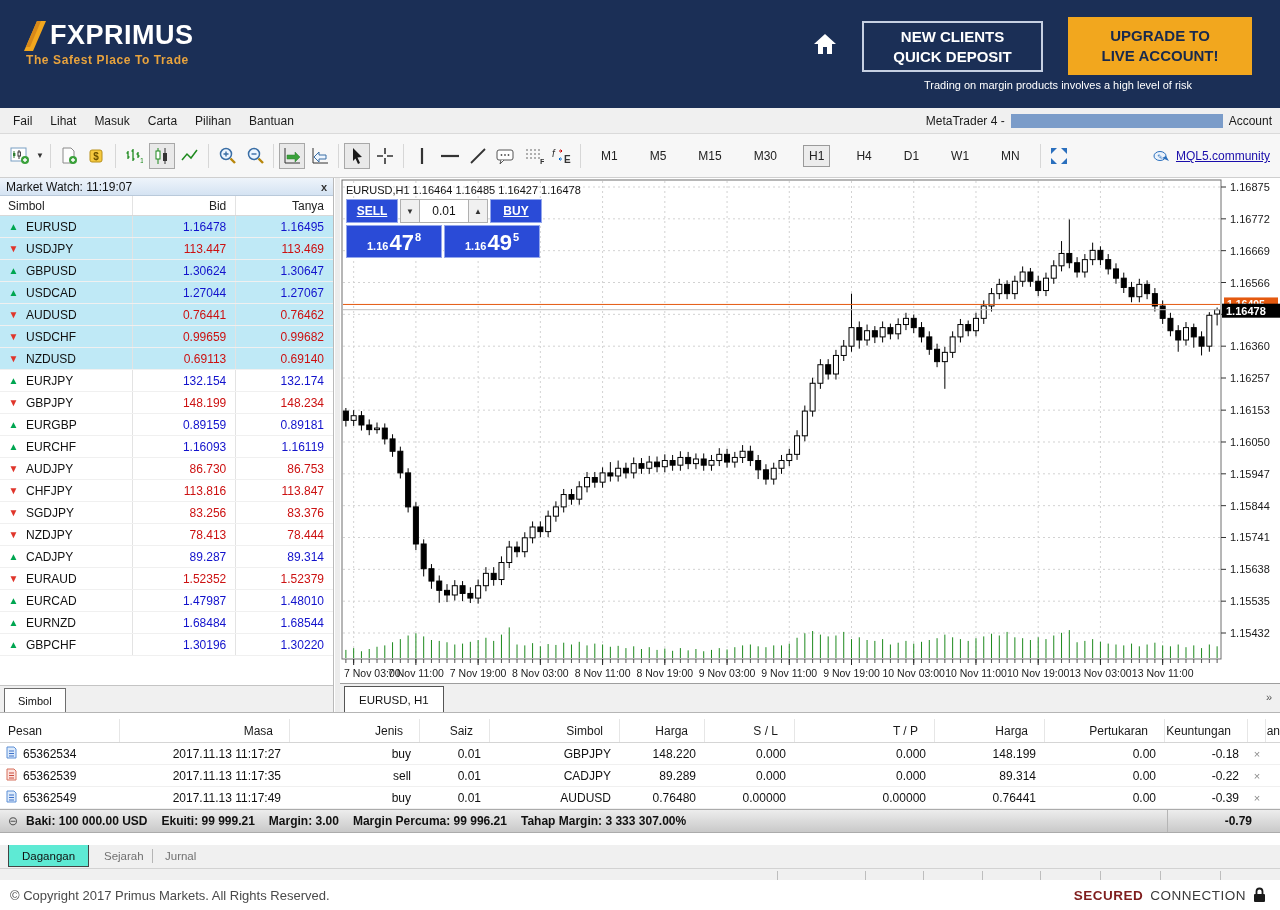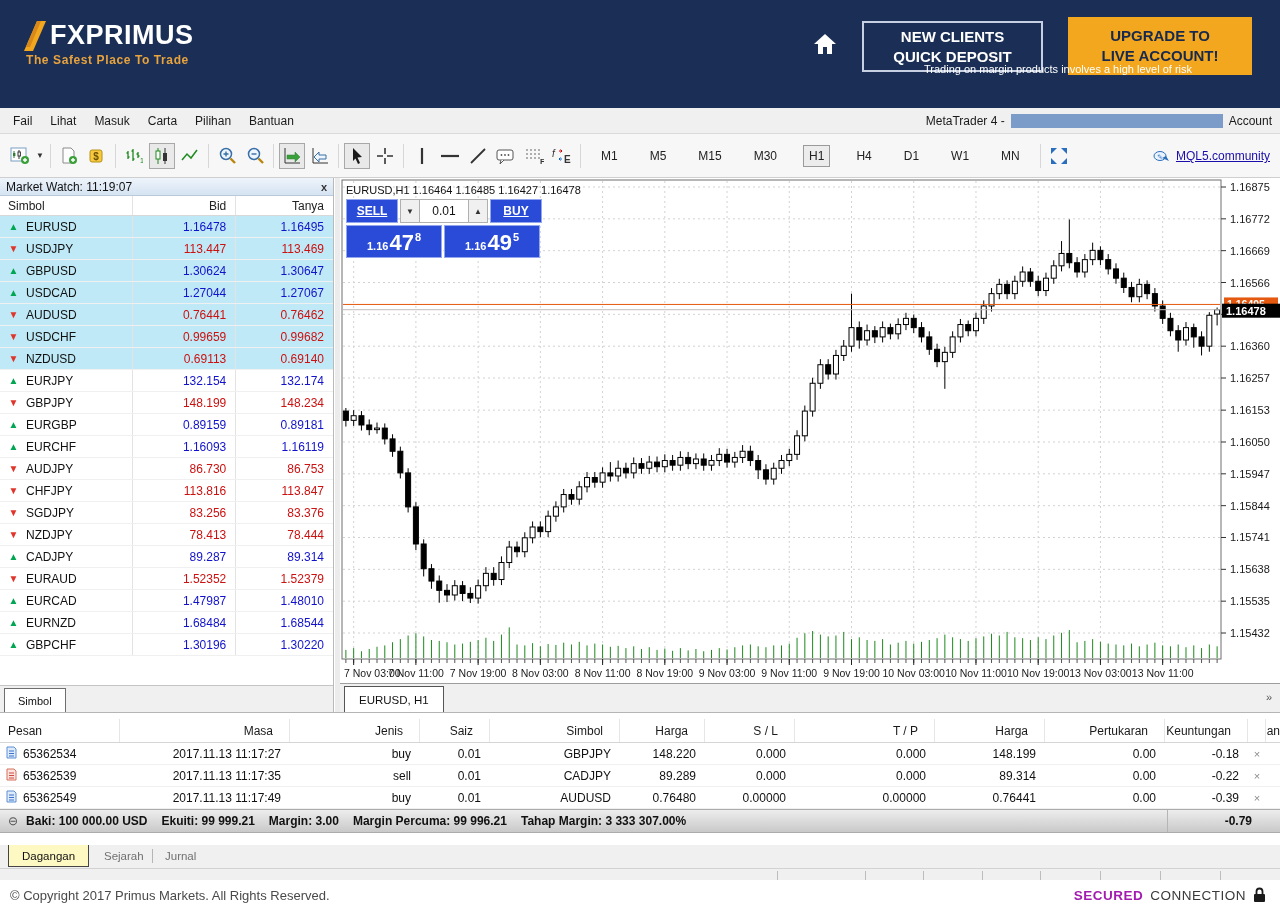--- a/index.html
+++ b/index.html
@@ -10,21 +10,21 @@
   
   .top-banner { position:absolute; left:0; top:0; width:1280px; height:108px; background:#1b2f56; }
   .logo { position:absolute; left:24px; top:20px; }
   .logo-main { display:flex; align-items:center; }
   .logo-text { color:#fff; font-size:27px; font-weight:bold; letter-spacing:.5px; margin-left:4px; }
   .logo-tagline { color:#e8a33d; font-size:12px; font-weight:bold; letter-spacing:.6px; margin-top:2px; margin-left:2px; }
   .home-btn { position:absolute; left:810px; top:32px; width:30px; height:28px; display:flex; align-items:center; justify-content:center; cursor:pointer; }
   .hdr-btn { position:absolute; display:flex; flex-direction:column; justify-content:center; align-items:center; text-align:center; font-weight:bold; font-size:15px; line-height:20px; cursor:pointer; }
   .btn-deposit { left:862px; top:21px; width:181px; height:51px; color:#fff; border:2px solid #c6d0e2; background:transparent; }
   .btn-upgrade { left:1068px; top:17px; width:184px; height:58px; color:#17294e; background:#f2a71e; }
-  .risk-text { position:absolute; left:840px; top:63px; width:436px; text-align:center; color:#fff; font-size:11px; }
+  .risk-text { position:absolute; left:840px; top:79px; width:436px; text-align:center; color:#fff; font-size:11px; }
 
   
   .menubar { position:absolute; left:0; top:108px; width:1280px; height:26px; background:#f0f0f0; border-bottom:1px solid #dadada; display:flex; align-items:center; font-size:12px; color:#1a1a1a; padding-left:4px; }
   .menu-item { padding:0 9px; cursor:pointer; }
   .menubar-right { position:absolute; right:8px; top:0; height:26px; display:flex; align-items:center; gap:6px; font-size:12px; color:#1a1a1a; }
   .redaction { width:212px; height:14px; background:#7b9cc9; }
 
   
   .toolbar { position:absolute; left:0; top:134px; width:1280px; height:44px; background:#f7f7f7; border-bottom:1px solid #cfcfcf; display:flex; align-items:center; padding-left:6px; }
   .tb-btn { width:26px; height:26px; display:flex; align-items:center; justify-content:center; border:1px solid transparent; margin:0 1px; cursor:pointer; }
@@ -86,31 +86,31 @@
   .t-row { height:22px; display:flex; align-items:center; font-size:12px; color:#111; border-bottom:1px solid #f0f0f0; }
   .t-cell { height:100%; display:flex; align-items:center; justify-content:flex-end; padding-right:9px; }
   .t-cell.left { justify-content:flex-start; padding-left:6px; gap:6px; }
   .t-close { color:#8a8a8a; font-size:11px; cursor:pointer; justify-content:center; padding-right:0; }
   .t-balance { height:24px; margin-top:0; background:linear-gradient(#ededed,#c9c9c9); border-top:1px solid #ababab; border-bottom:1px solid #ababab; display:flex; align-items:center; font-size:12px; font-weight:bold; color:#111; }
   .tb-icon { margin:0 8px 0 8px; color:#555; font-size:12px; font-weight:normal; }
   .t-balance span.seg { margin-right:14px; }
   .t-bal-profit { margin-left:auto; width:113px; border-left:1px solid #b5b5b5; height:100%; display:flex; align-items:center; justify-content:flex-end; padding-right:28px; }
 
   .bottom-tabs { position:absolute; left:0; top:845px; width:1280px; height:23px; background:#f0f0f0; }
-  .bt-tab-active { position:absolute; left:8px; top:0px; height:22px; padding:0 13px; background:#fef9c3; border:1px solid #444; border-top:none; display:flex; align-items:center; font-size:11.5px; color:#111; cursor:pointer; }
+  .bt-tab-active { position:absolute; left:8px; top:0px; height:22px; padding:0 13px; background:#5eead4; border:1px solid #444; border-top:none; display:flex; align-items:center; font-size:11.5px; color:#111; cursor:pointer; }
   .bt-tab { position:absolute; top:0; height:22px; display:flex; align-items:center; font-size:11.5px; color:#707070; cursor:pointer; }
   .bt-sep { position:absolute; top:4px; width:1px; height:14px; background:#b5b5b5; }
 
   .statusbar { position:absolute; left:0; top:868px; width:1280px; height:12px; background:#f0f0f0; border-top:1px solid #d2d2d2; }
   .sb-div { position:absolute; top:2px; width:1px; height:9px; background:#bdbdbd; }
 
   .footer { position:absolute; left:0; top:880px; width:1280px; height:30px; background:#fff; }
   .copyright { position:absolute; left:10px; top:8px; font-size:13px; color:#4a4a4a; }
   .secure { position:absolute; right:14px; top:7px; display:flex; align-items:center; gap:7px; font-size:13.5px; letter-spacing:.5px; }
-  .secure .s1 { color:#a21caf; font-weight:bold; }
+  .secure .s1 { color:#7f1d1d; font-weight:bold; }
   .secure .s2 { color:#3a3a3a; font-weight:normal; }
 </style>
 </head>
 <body>
 
 <div id="screen">
 
   <div class="top-banner">
     <div class="logo">
       <div class="logo-main">

